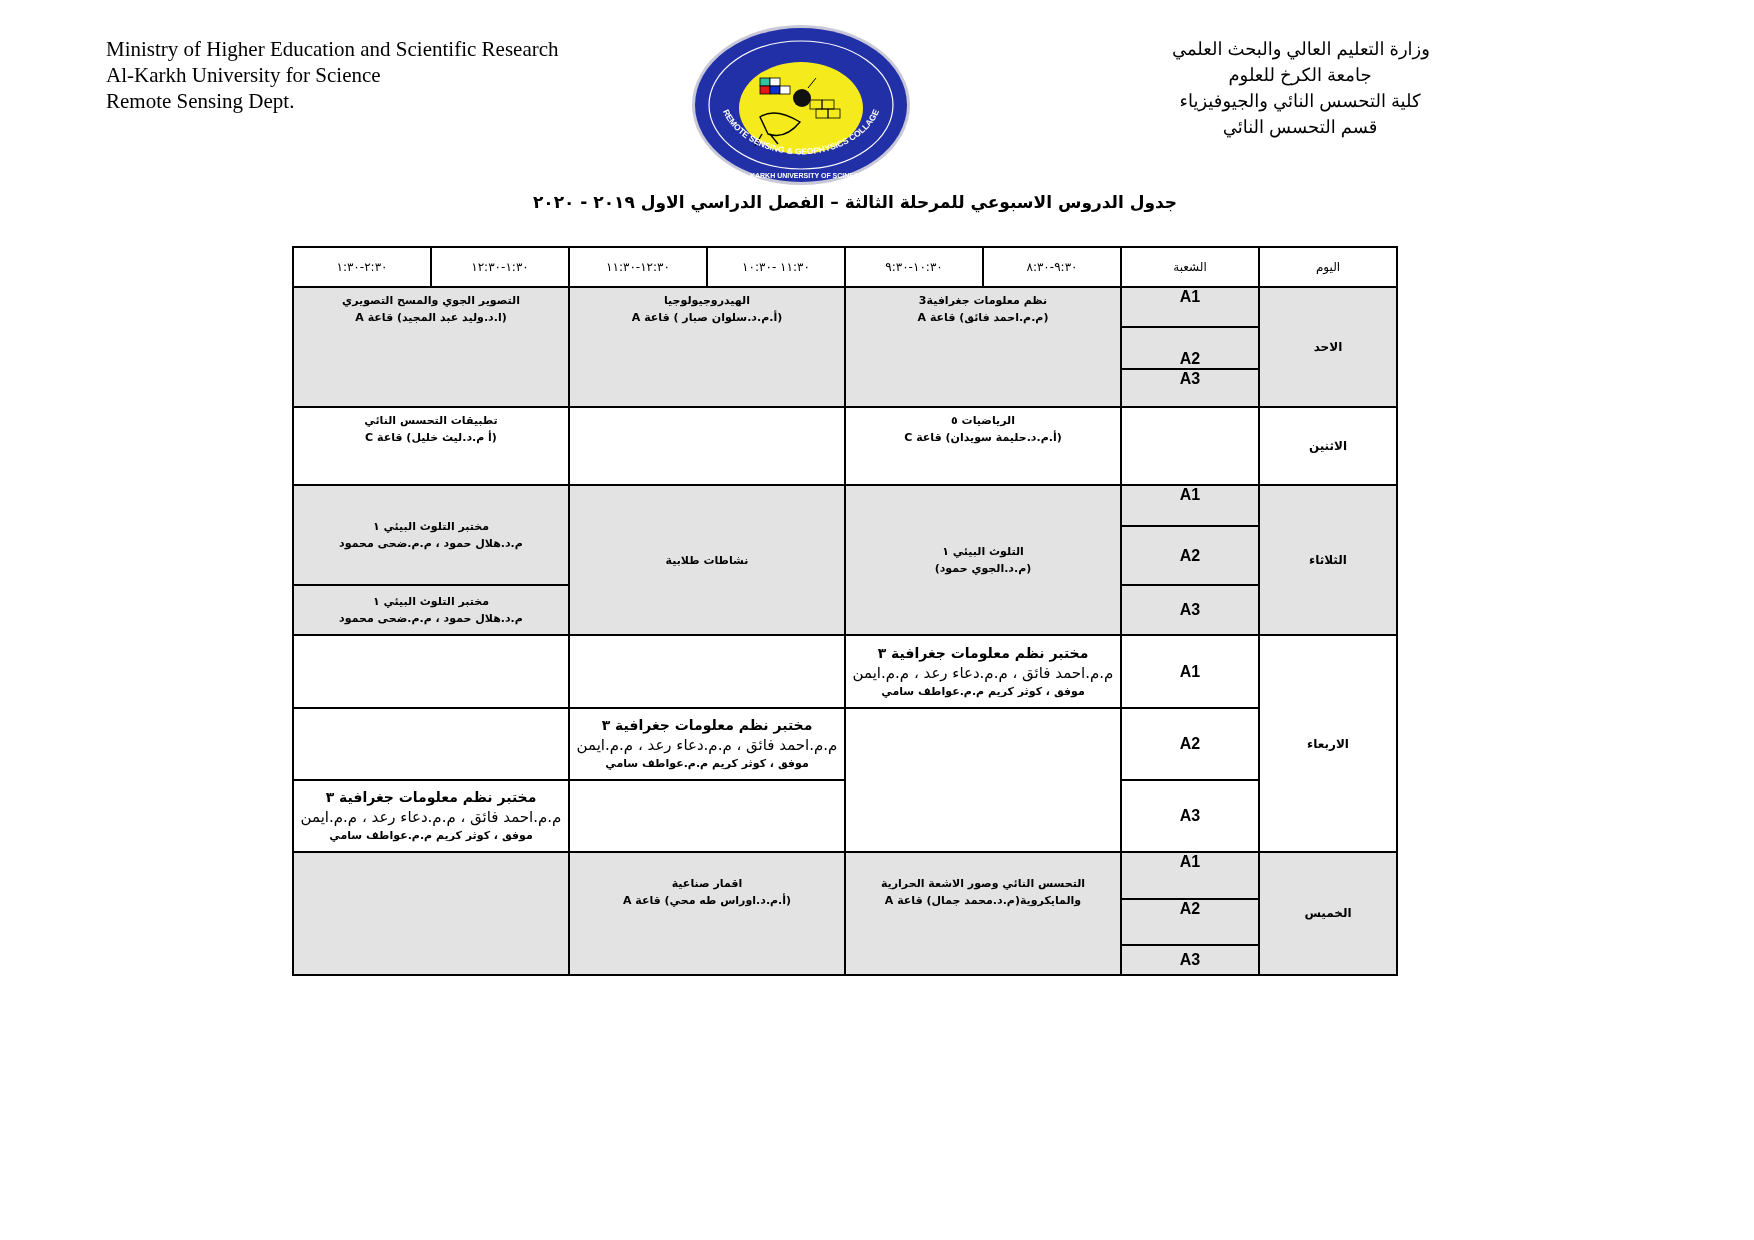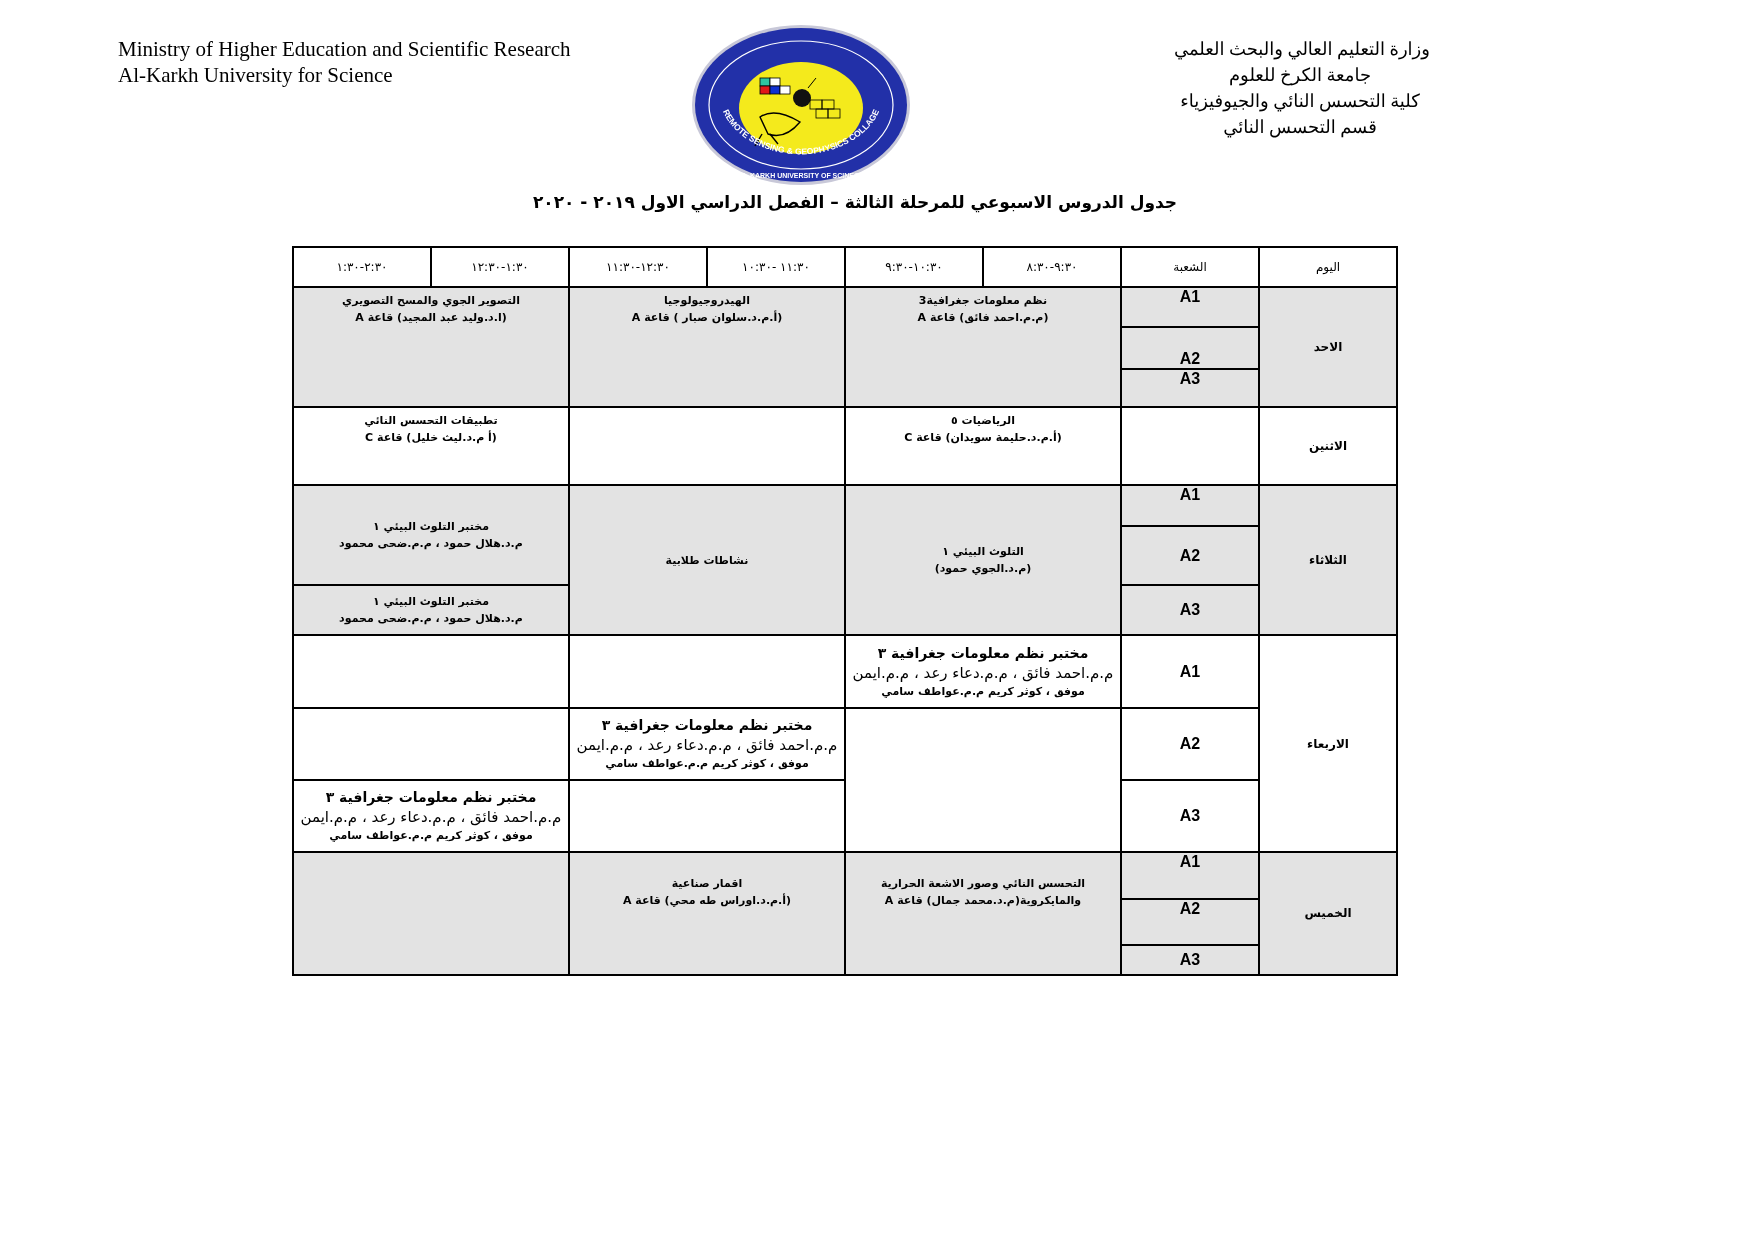--- a/index.html
+++ b/index.html
@@ -1,18 +1,18 @@
 <!DOCTYPE html>
 <html><head>
 <meta charset="utf-8">
 <style>
   html, body { margin: 0; padding: 0; background: #ffffff; }
   body { width: 1754px; height: 1240px; position: relative; overflow: hidden; font-family: "Liberation Serif", serif; color: #000; }
-  .en-header { position: absolute; left: 118px; top: 36px; font-family: "Liberation Serif", serif; font-size: 21px; line-height: 26px; }
-  .ar-header { position: absolute; right: 324px; top: 36px; width: 260px; text-align: center; direction: rtl; font-family: Liberation Serif, serif; font-size: 18px; line-height: 26px; }
+  .en-header { position: absolute; left: 106px; top: 36px; font-family: "Liberation Serif", serif; font-size: 21px; line-height: 26px; }
+  .ar-header { position: absolute; right: 324px; top: 36px; width: 260px; text-align: center; direction: rtl; font-family: Liberation Sans, sans-serif; font-size: 18px; line-height: 26px; }
   .ar-header div:first-child { text-align: right; }
   .logo { position: absolute; left: 690px; top: 22px; width: 222px; height: 166px; }
   .title { position: absolute; left: 0; width: 1710px; top: 192px; text-align: center; direction: rtl; font-family: "DejaVu Sans", sans-serif; font-weight: bold; font-size: 17px; }
   table.sched { position: absolute; left: 292px; top: 246px; width: 1106px; height: 730px; border-collapse: collapse; direction: rtl; font-family: "DejaVu Sans", sans-serif; table-layout: fixed; }
   table.sched td, table.sched th { border: 2px solid #000; text-align: center; padding: 0; font-size: 11px; font-weight: bold; overflow: hidden; }
   table.sched th { height: 38px; font-weight: normal; font-size: 12px; background: #fff; }
   .g { background: #e3e3e3; margin-left: 8px; }
   .w { background: #fff; }
   .top { vertical-align: top; padding-top: 4px !important; }
   .mid { vertical-align: middle; }
@@ -24,20 +24,21 @@
   .lab .l2 { font-size: 15px; font-weight: normal; display: block; line-height: 24px; }
   .lab .l3 { font-size: 11px; font-weight: bold; display: block; }
   .c1, .c2 { display: block; line-height: 17px; }
 </style>
 </head>
 <body>
 
 <div class="en-header">
   <div>Ministry of  Higher Education and Scientific Research</div>
   <div>Al-Karkh University for Science</div>
+  <div>Remote Sensing Dept.</div>
 </div>
 
 <div class="ar-header">
   <div>وزارة التعليم العالي والبحث العلمي</div>
   <div>جامعة الكرخ للعلوم</div>
   <div>كلية التحسس النائي والجيوفيزياء</div>
   <div>قسم التحسس النائي</div>
 </div>
 
 <svg class="logo" viewBox="0 0 222 166">

